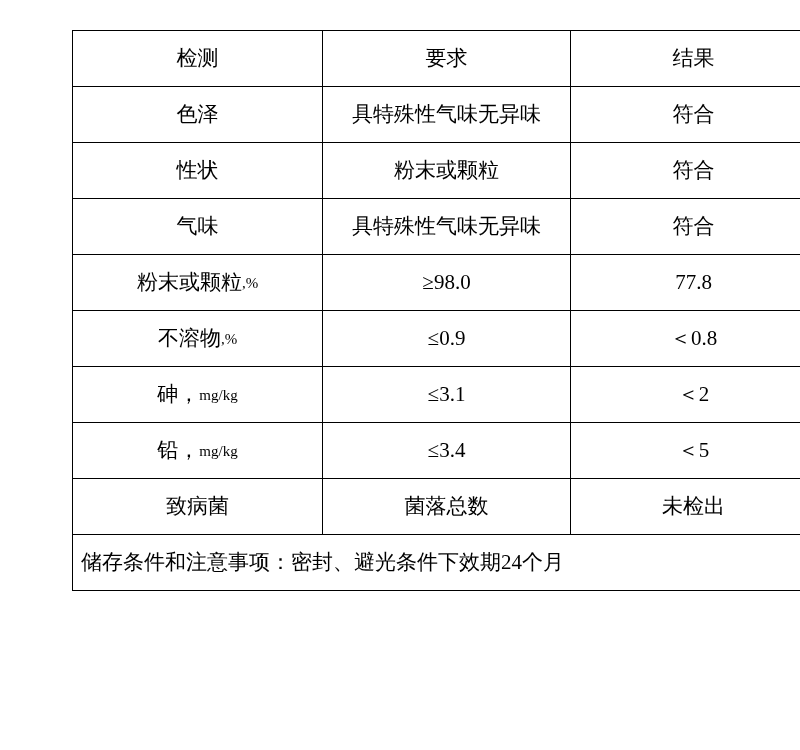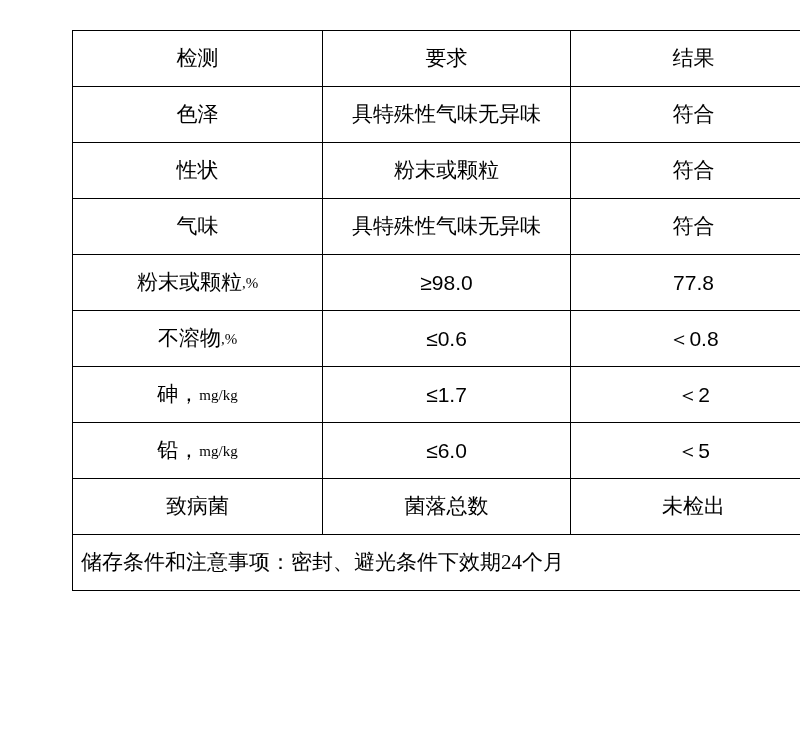--- a/index.html
+++ b/index.html
@@ -49,21 +49,21 @@
     font-size: 15px;
   }
   .cellwrap {
     display: flex;
     align-items: center;
     justify-content: center;
     height: 55px;
     white-space: nowrap;
   }
   .num {
-    font-family: Liberation Sans, sans-serif;
+    font-family: Liberation Serif, serif;
   }
   .footer-row td {
     text-align: left;
     height: 44px;
     font-size: 19px;
   }
   .footer-inner {
     display: flex;
     align-items: center;
     height: 44px;
@@ -157,51 +157,51 @@
 
 
         <tr>
           <td>
               <div class="cellwrap">
                 <span>不溶物</span>
                 <span class="unit">,%</span>
               </div>
             </td>
           <td>
-              <div class="cellwrap num">≤0.6</div>
+              <div class="cellwrap num">≤0.9</div>
             </td>
           <td>
               <div class="cellwrap num">＜0.8</div>
             </td>
         </tr>
 
         <tr>
           <td>
               <div class="cellwrap">
                 <span>砷，</span>
                 <span class="unit">mg/kg</span>
               </div>
             </td>
           <td>
-              <div class="cellwrap num">≤1.7</div>
+              <div class="cellwrap num">≤3.1</div>
             </td>
           <td>
               <div class="cellwrap num">＜2</div>
             </td>
         </tr>
 
         <tr>
           <td>
               <div class="cellwrap">
                 <span>铅，</span>
                 <span class="unit">mg/kg</span>
               </div>
             </td>
           <td>
-              <div class="cellwrap num">≤6.0</div>
+              <div class="cellwrap num">≤3.4</div>
             </td>
           <td>
               <div class="cellwrap num">＜5</div>
             </td>
         </tr>
 
 
 
         <tr>
           <td>

